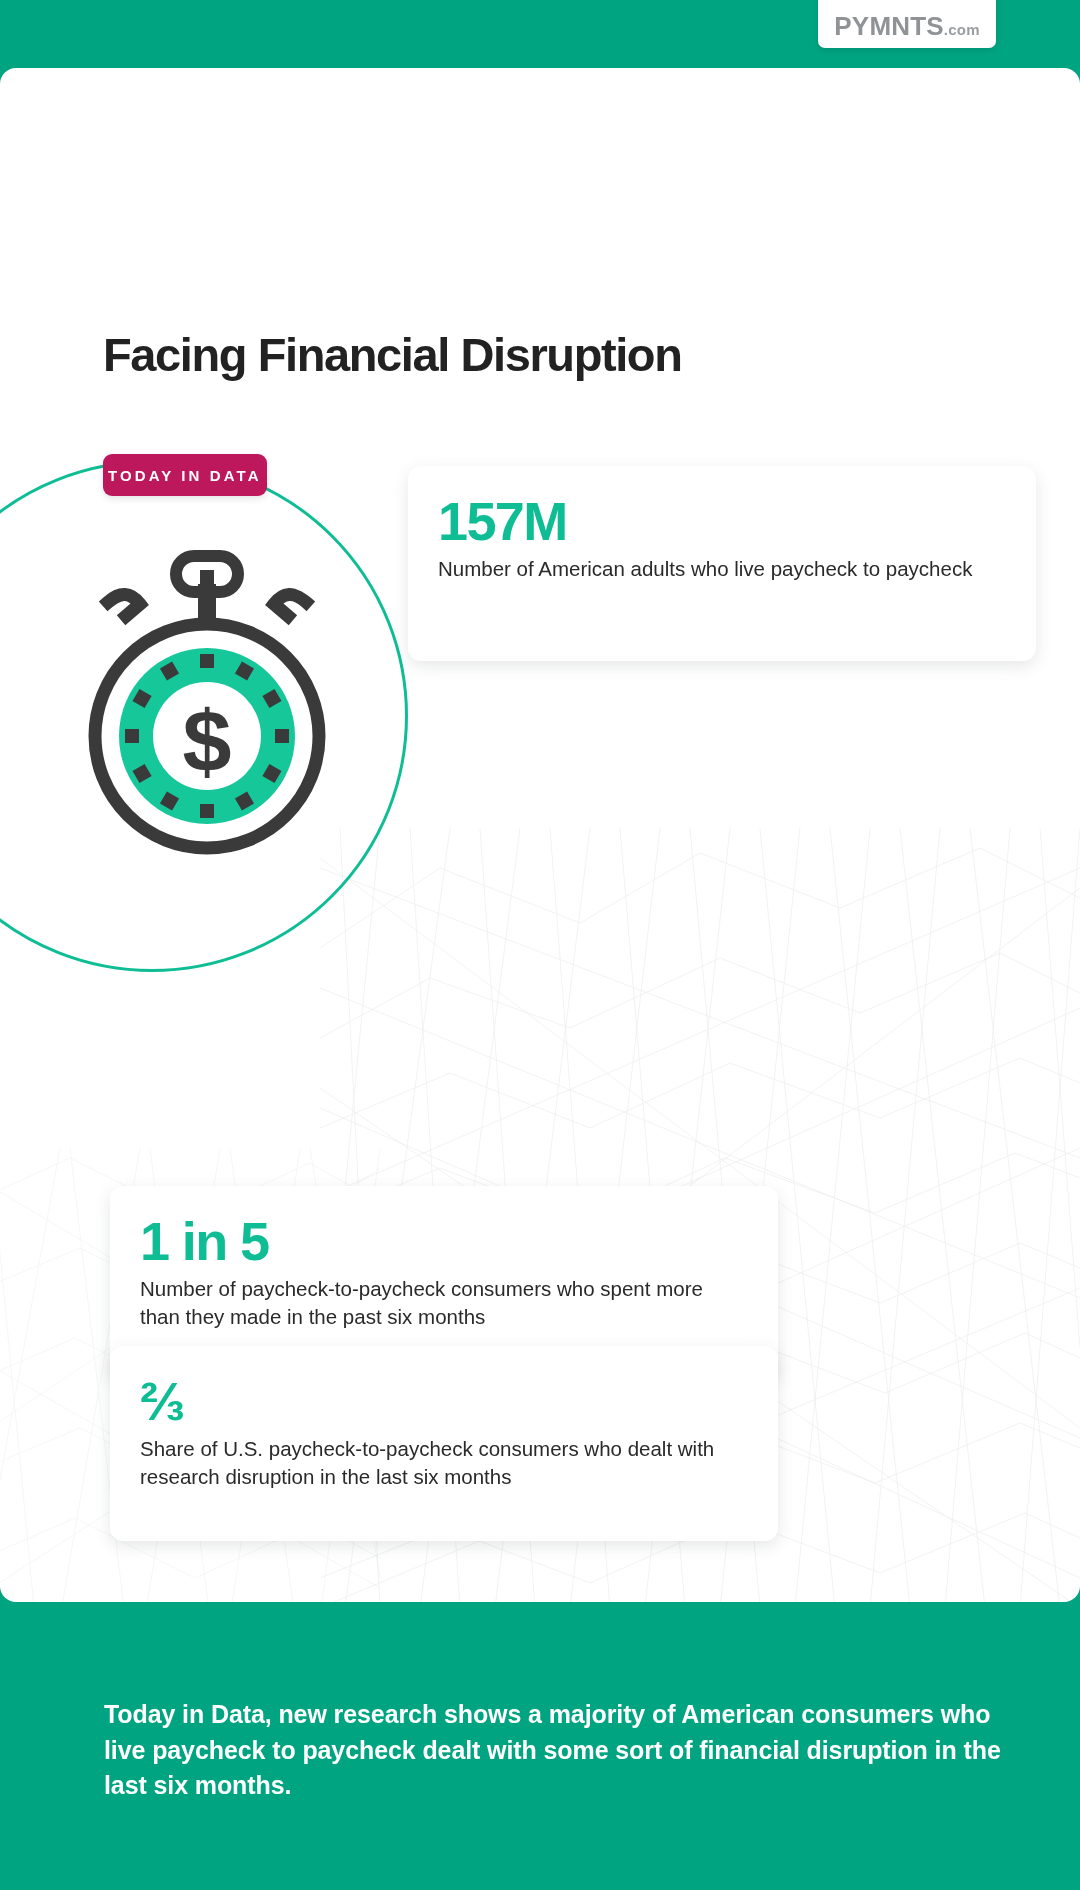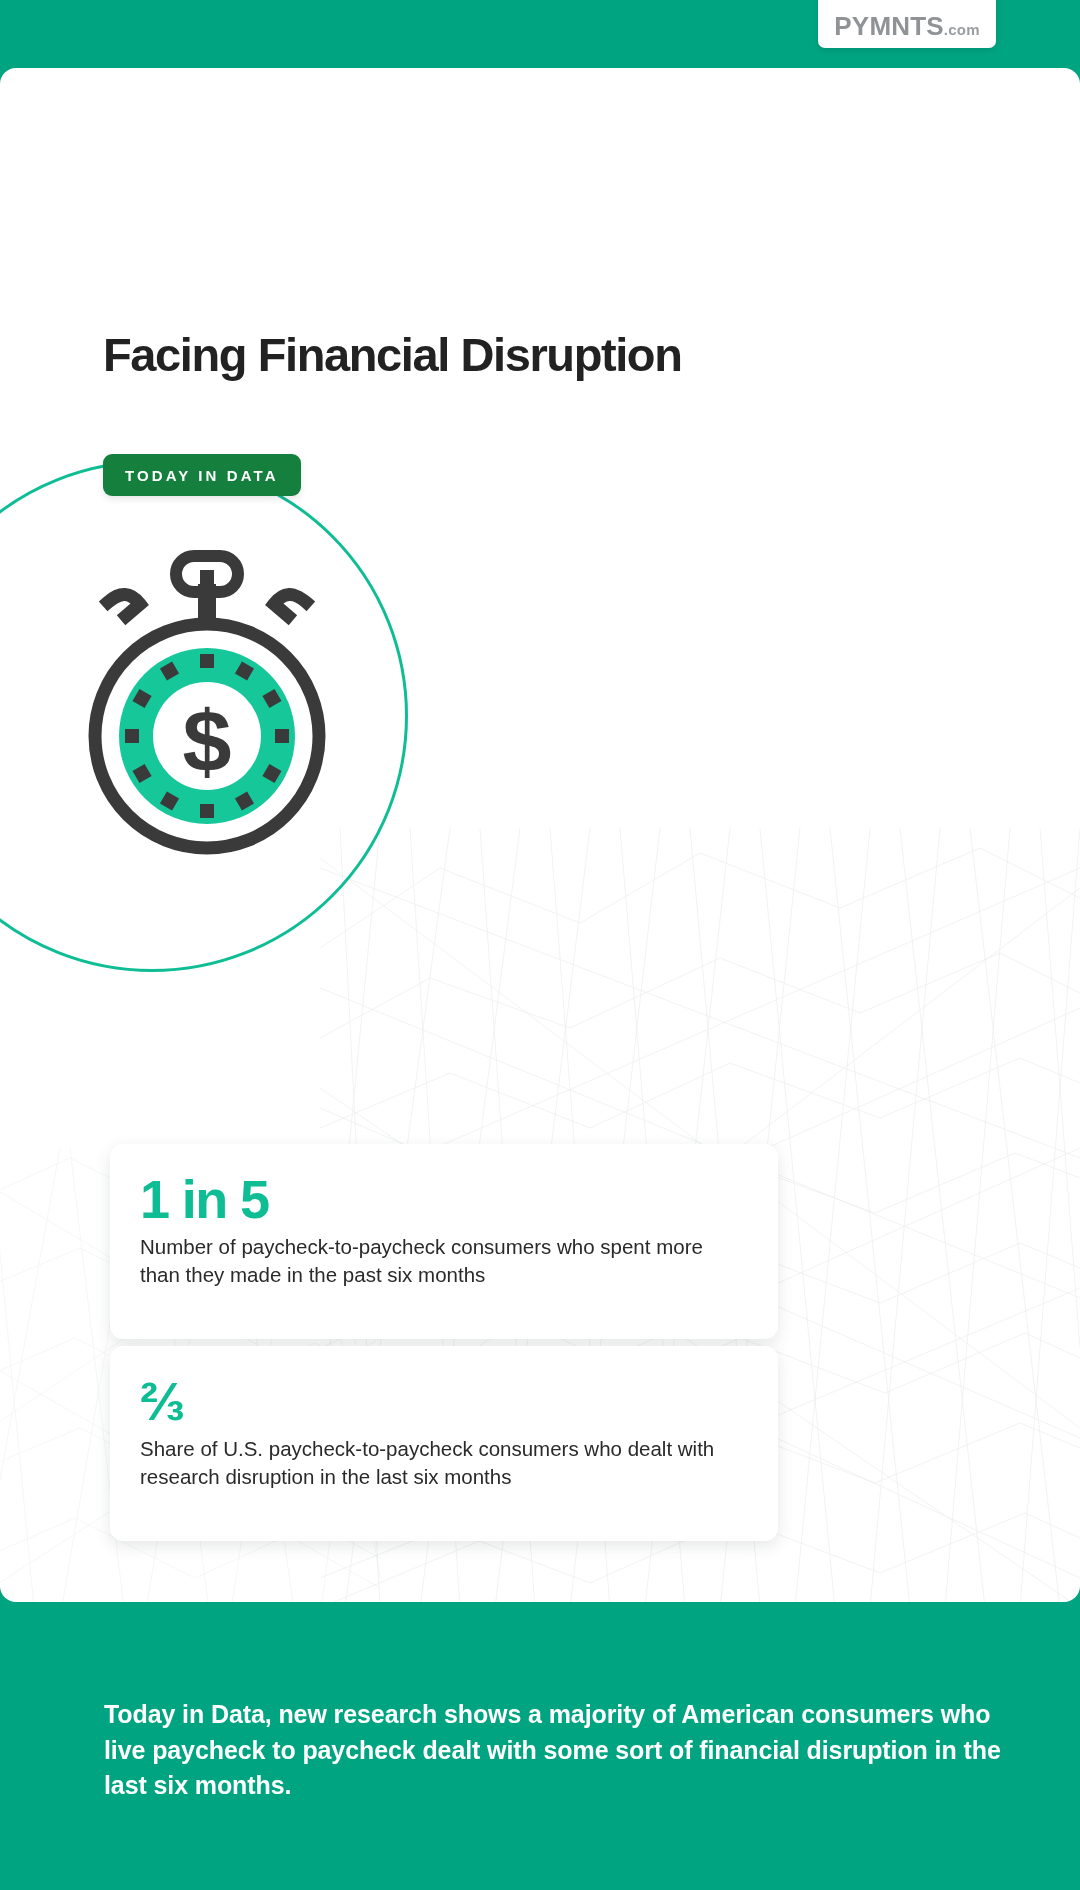--- a/index.html
+++ b/index.html
@@ -76,24 +76,24 @@
     width:512px;height:512px;
     border:3px solid #0FBD94;
     border-radius:50%;
     box-sizing:border-box;
   }
 
   
   #badge{
     position:absolute;left:103px;top:386px;
     height:42px;
-    background:#15803d;
+    background:#be185d;
     border-radius:9px;
     display:flex;align-items:center;justify-content:center;
-    padding:0 22px;
+    padding:0 5px;
     box-shadow:0 3px 7px rgba(0,0,0,.10);
   }
   #badge span{
     color:#ffffff;
     font-size:15px;
     font-weight:600;
     letter-spacing:3.1px;
     white-space:nowrap;
   }
 
@@ -123,21 +123,21 @@
   }
   .card .desc{
     color:#2a2a2a;
     font-size:20.5px;
     line-height:1.35;
     margin:0;
   }
   #card-1{left:408px;top:398px;width:628px;height:195px;}
   #card-2{left:368px;top:618px;width:668px;height:195px;}
   #card-3{left:200px;top:838px;width:668px;height:195px;}
-  #card-4{left:110px;top:1076px;width:668px;height:195px;}
+  #card-4{left:110px;top:1118px;width:668px;height:195px;}
   #card-5{left:110px;top:1278px;width:668px;height:195px;}
 
   
   #footer{
     position:absolute;left:16px;top:1602px;
     width:1080px;height:288px;
     background:#00A480;
   }
   #footer-text{
     position:absolute;left:88px;top:95px;
@@ -272,20 +272,24 @@
         </g>
       <g transform="rotate(-60 135 190)">
           <rect x="128" y="108" width="14" height="14"></rect>
           <rect x="128" y="258" width="14" height="14"></rect>
         </g>
     </g>
 
     <text x="135" y="226" text-anchor="middle" font-family="'Liberation Sans', sans-serif" font-size="88" font-weight="700" fill="#3a3a3a">$</text>
   </svg>
 
+  <div class="card" id="card-1">
+    <div class="stat">157M</div>
+    <div class="desc">Number of American adults who live paycheck to paycheck</div>
+  </div>
 
 
 
   <div class="card" id="card-4">
     <div class="stat">1 in 5</div>
     <div class="desc">Number of paycheck-to-paycheck consumers who spent more than they made in the past six months</div>
   </div>
 
   <div class="card" id="card-5">
     <div class="stat">⅔</div>

